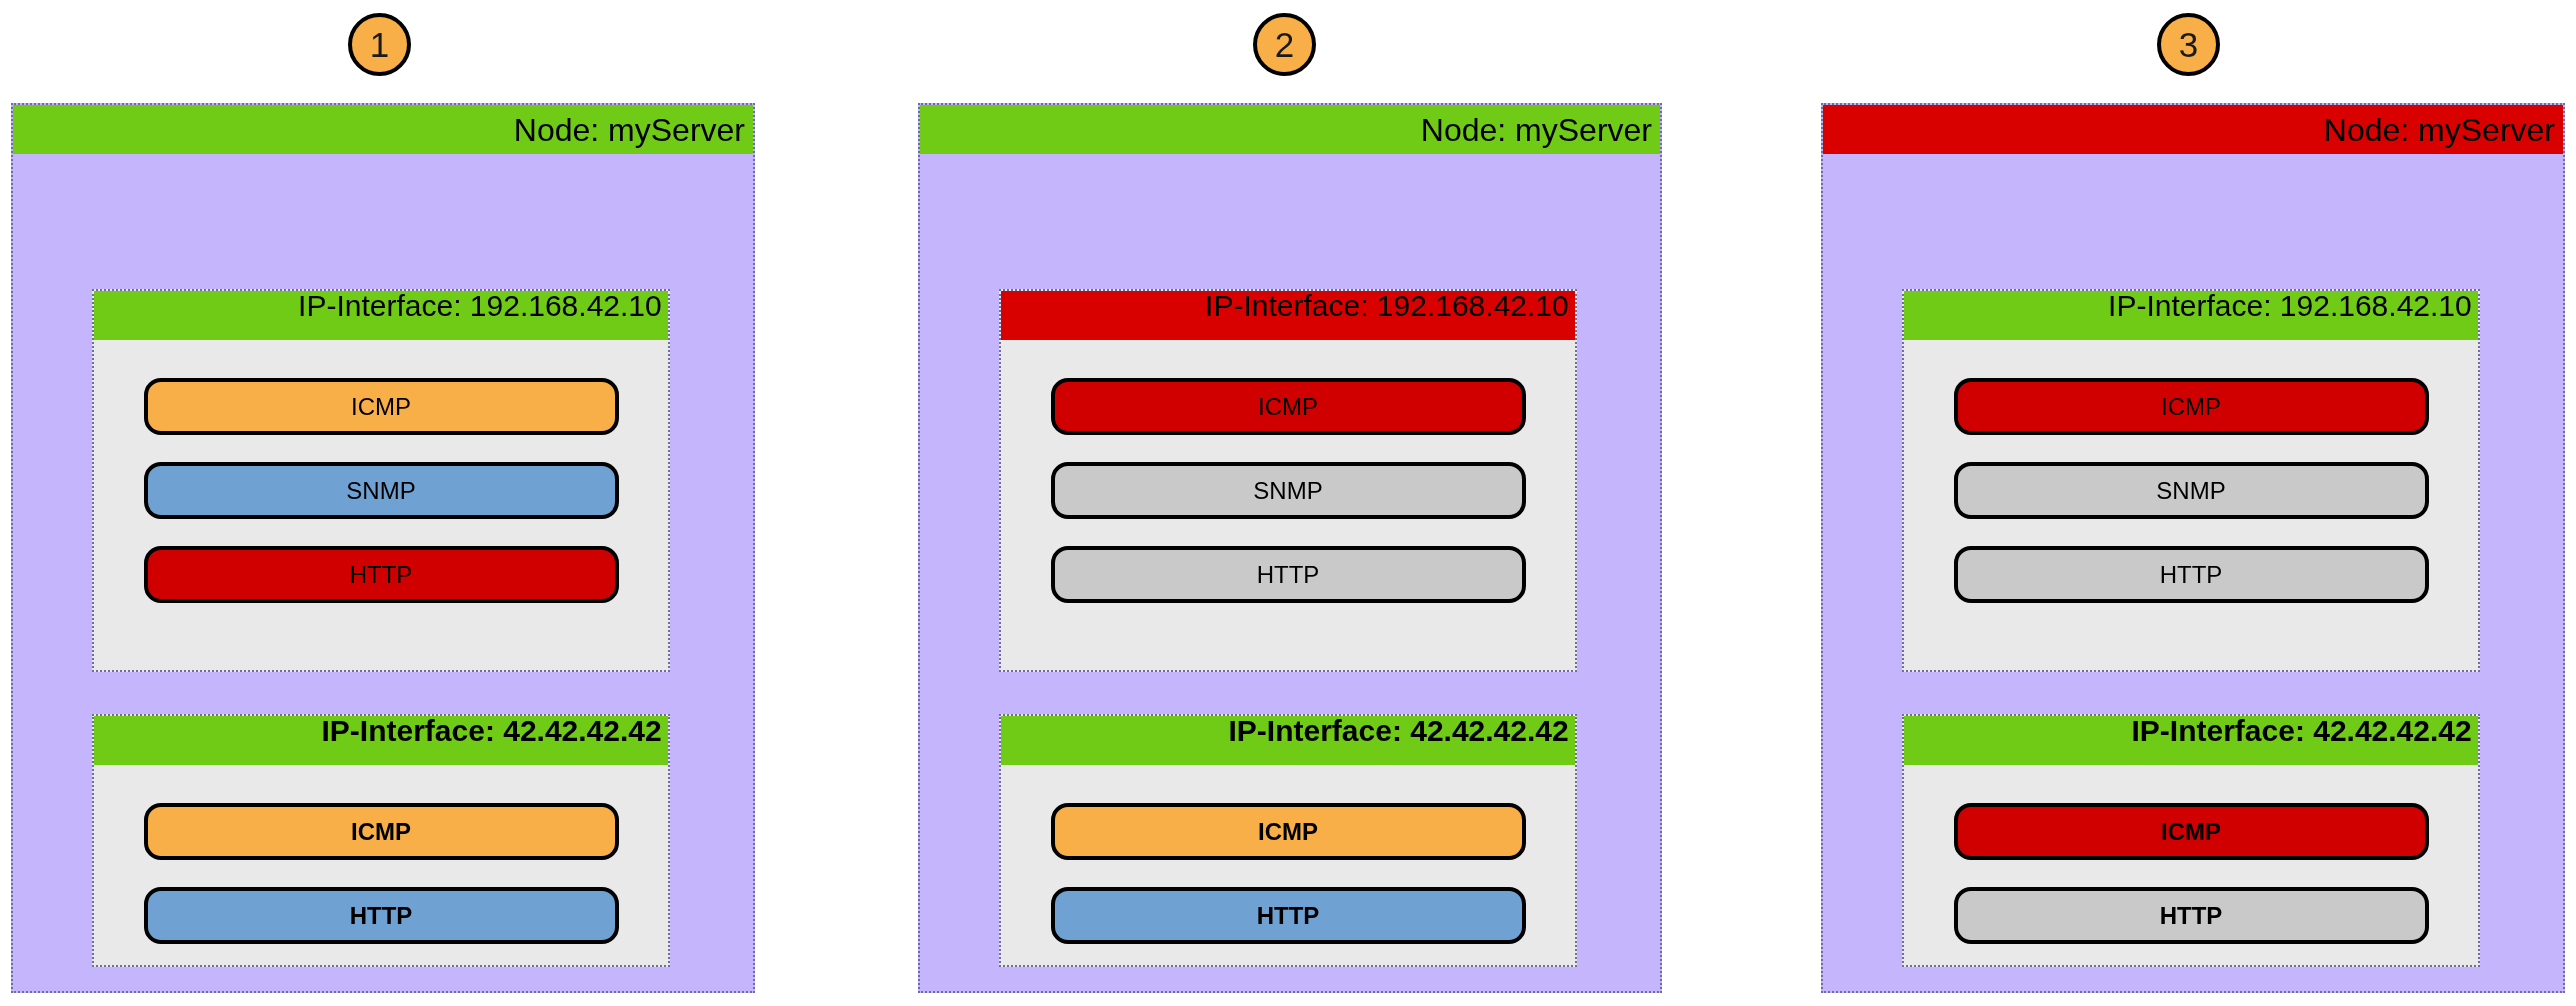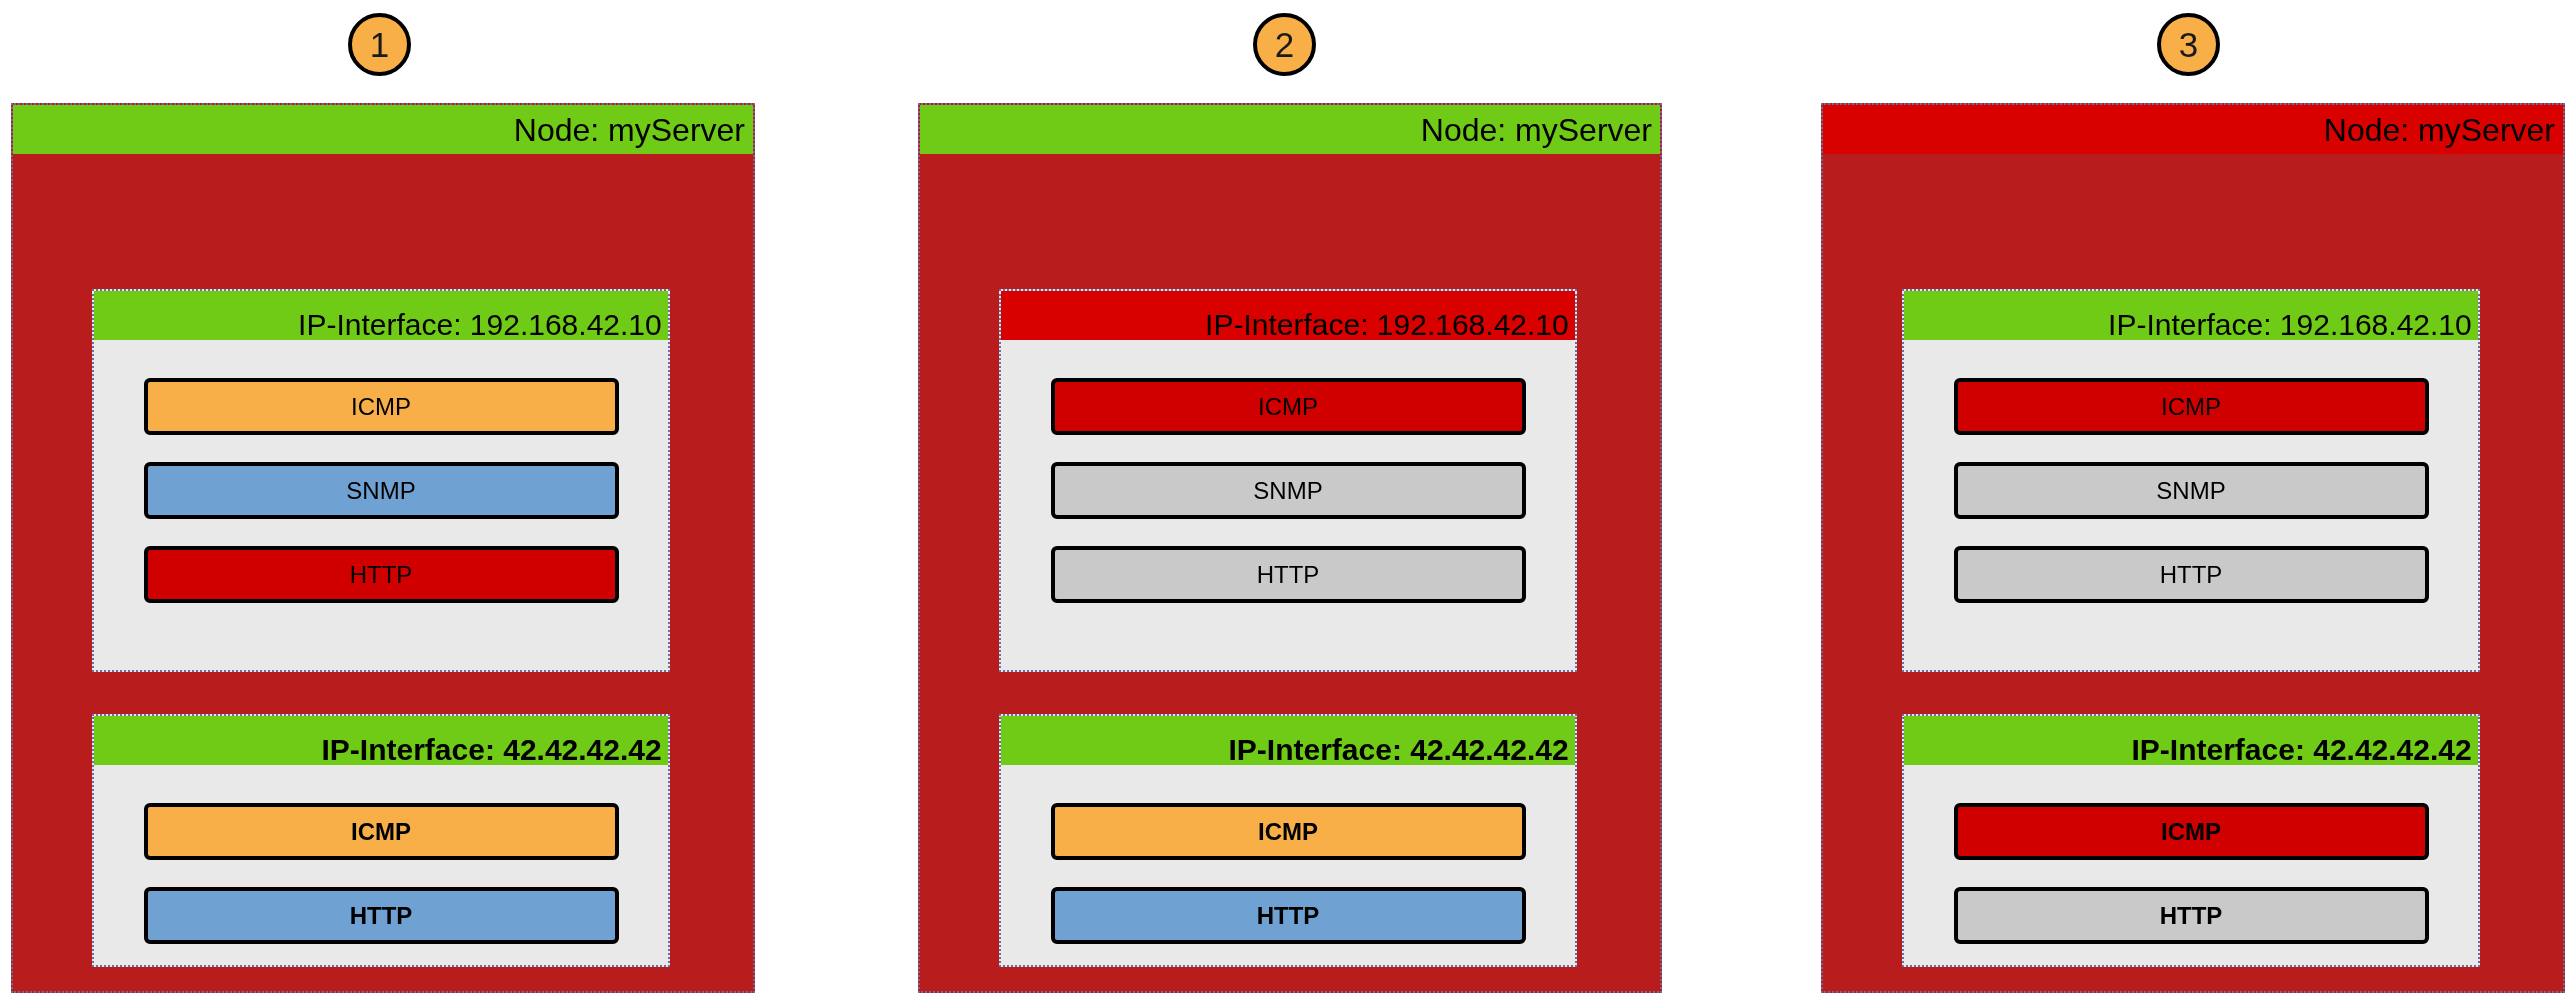--- a/index.html
+++ b/index.html
@@ -40,21 +40,21 @@
   }
 
   
   .node-container {
     position: absolute;
     top: 103px;
     width: 744px;
     height: 890px;
     box-sizing: border-box;
     border: 2.4px dotted #6C6F9E;
-    background: #b91c1c;
+    background: #c4b5fd;
   }
 
   .node-header {
     position: absolute;
     left: 0;
     top: 0;
     right: 0;
     height: 49px;
     box-sizing: border-box;
     display: flex;
@@ -77,41 +77,41 @@
     border: 2.4px dotted #6C6F9E;
     background: #E9E9E9;
   }
   .iface.first  { top: 184px; height: 383px; }
   .iface.second { top: 609px; height: 253px; font-weight: bold; }
 
   .iface-header {
     height: 49px;
     box-sizing: border-box;
     display: flex;
-    align-items: flex-end;
+    align-items: flex-start;
     justify-content: flex-end;
     padding-right: 6.3px;
     font-size: 30px;
     color: #000000;
     line-height: 1;
   }
   .iface-header.green { background: #6FCB16; }
   .iface-header.red   { background: #D90000; }
 
   .svc-list {
     padding: 38px 0 0 0;
   }
 
   .svc {
     width: 475px;
     height: 57px;
     margin: 0 auto 27px auto;
     box-sizing: border-box;
     border: 4px solid #000000;
-    border-radius: 6px;
+    border-radius: 17px;
     display: flex;
     align-items: center;
     justify-content: center;
     font-size: 24px;
     color: #000000;
     line-height: 1;
   }
   .svc.orange { background: #F8AF48; }
   .svc.blue   { background: #6FA1D2; }
   .svc.red    { background: #D10000; }

